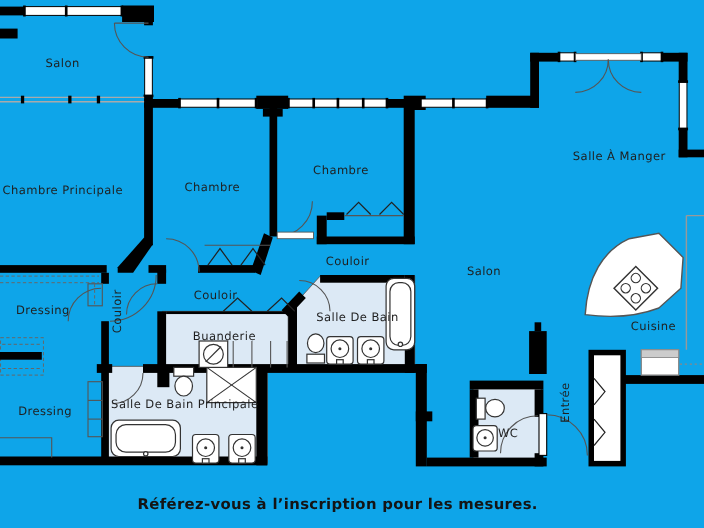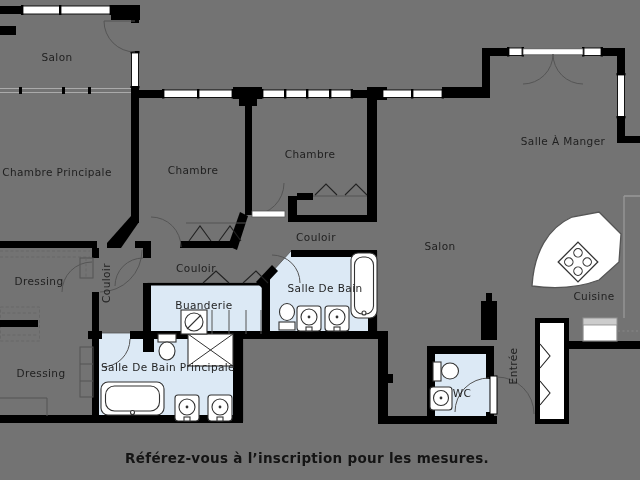--- a/index.html
+++ b/index.html
@@ -1,16 +1,16 @@
 <!DOCTYPE html>
 <html><head>
 <meta charset="utf-8">
 <style>
   html,body{margin:0;padding:0;background:#ffffff;}
-  .stage{position:relative;width:640px;height:480px;background:#737373;overflow:hidden;
+  .stage{position:relative;width:640px;height:480px;background:#0ea5e9;overflow:hidden;
          font-family:"DejaVu Sans","Liberation Sans",sans-serif;}
   svg{display:block;}
   text{font-family:"DejaVu Sans","Liberation Sans",sans-serif;fill:#1f1f1f;}
   .room-label{font-size:10.5px;letter-spacing:0.4px;}
   .caption{font-size:13.5px;font-weight:bold;letter-spacing:0.3px;fill:#141414;}
   .wall{fill:#000;}
   .fix{fill:#fff;stroke:#333;stroke-width:1.1;}
   .thin{stroke:#555;stroke-width:1;fill:none;}
   .arc{stroke:#555;stroke-width:1;fill:none;}
   .winr{fill:#fff;stroke:#000;stroke-width:0.9;}

